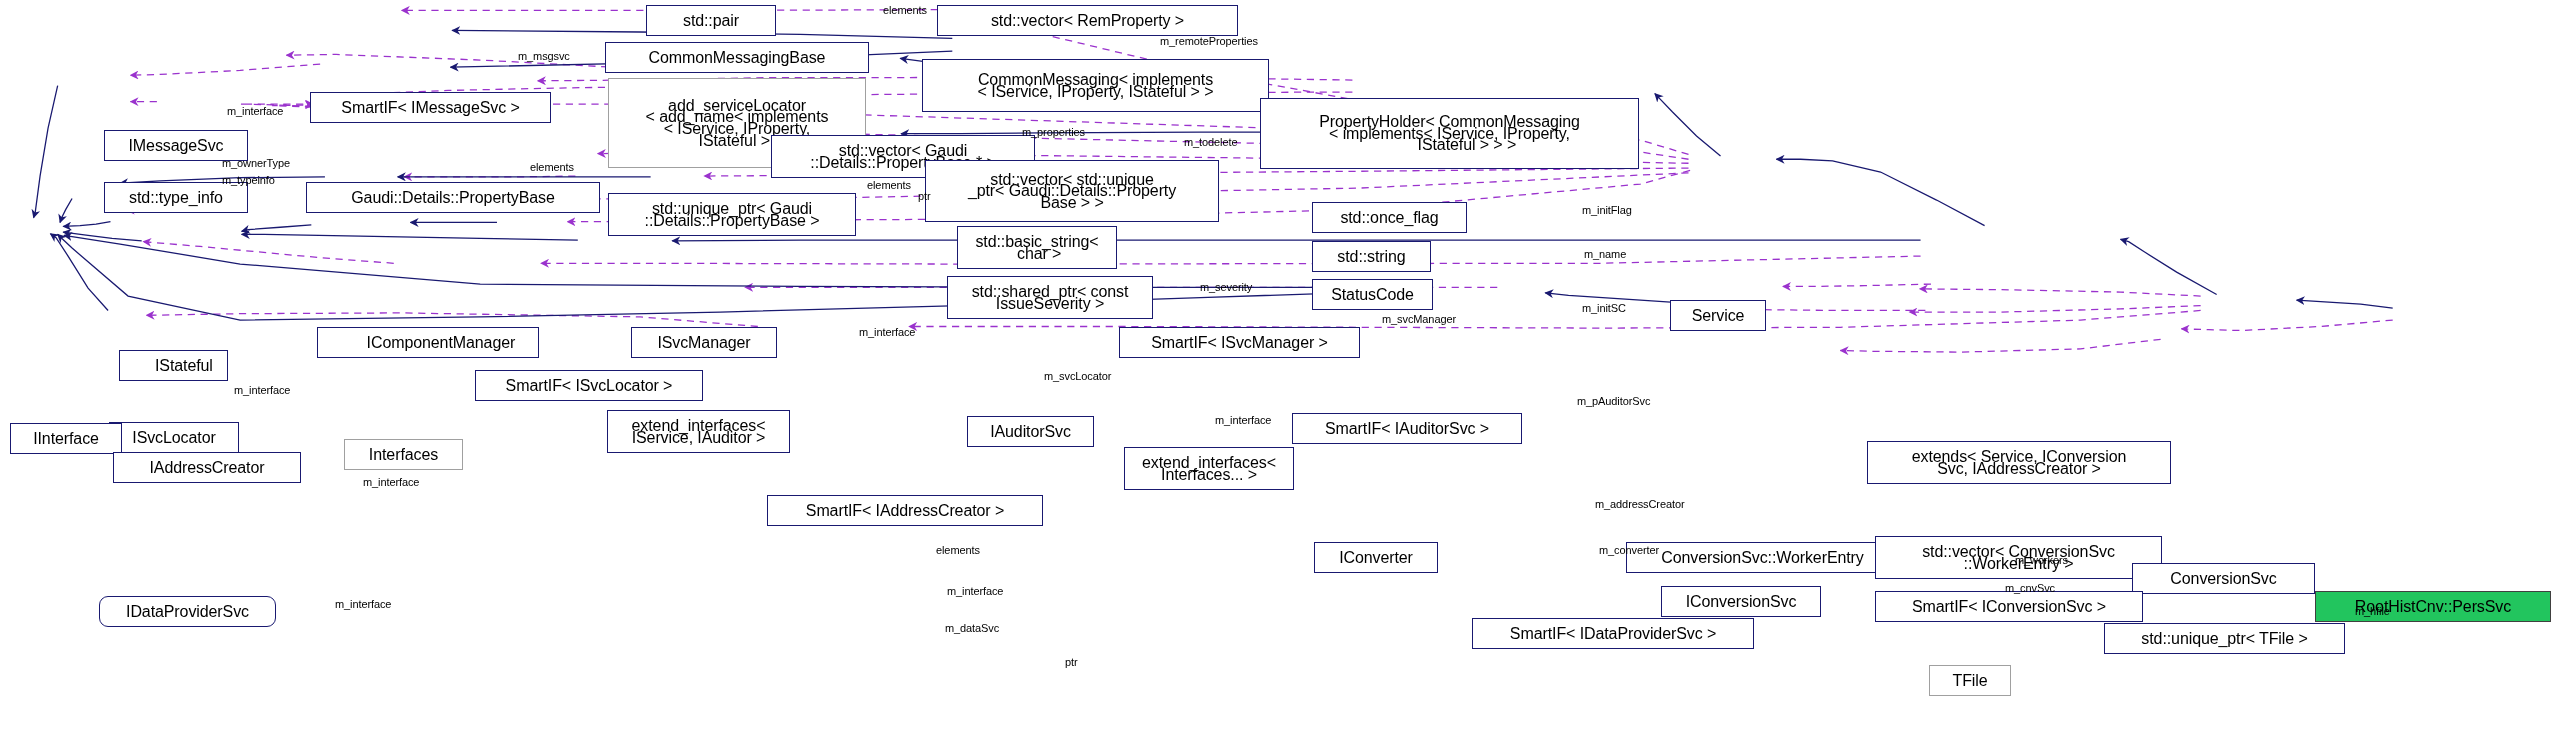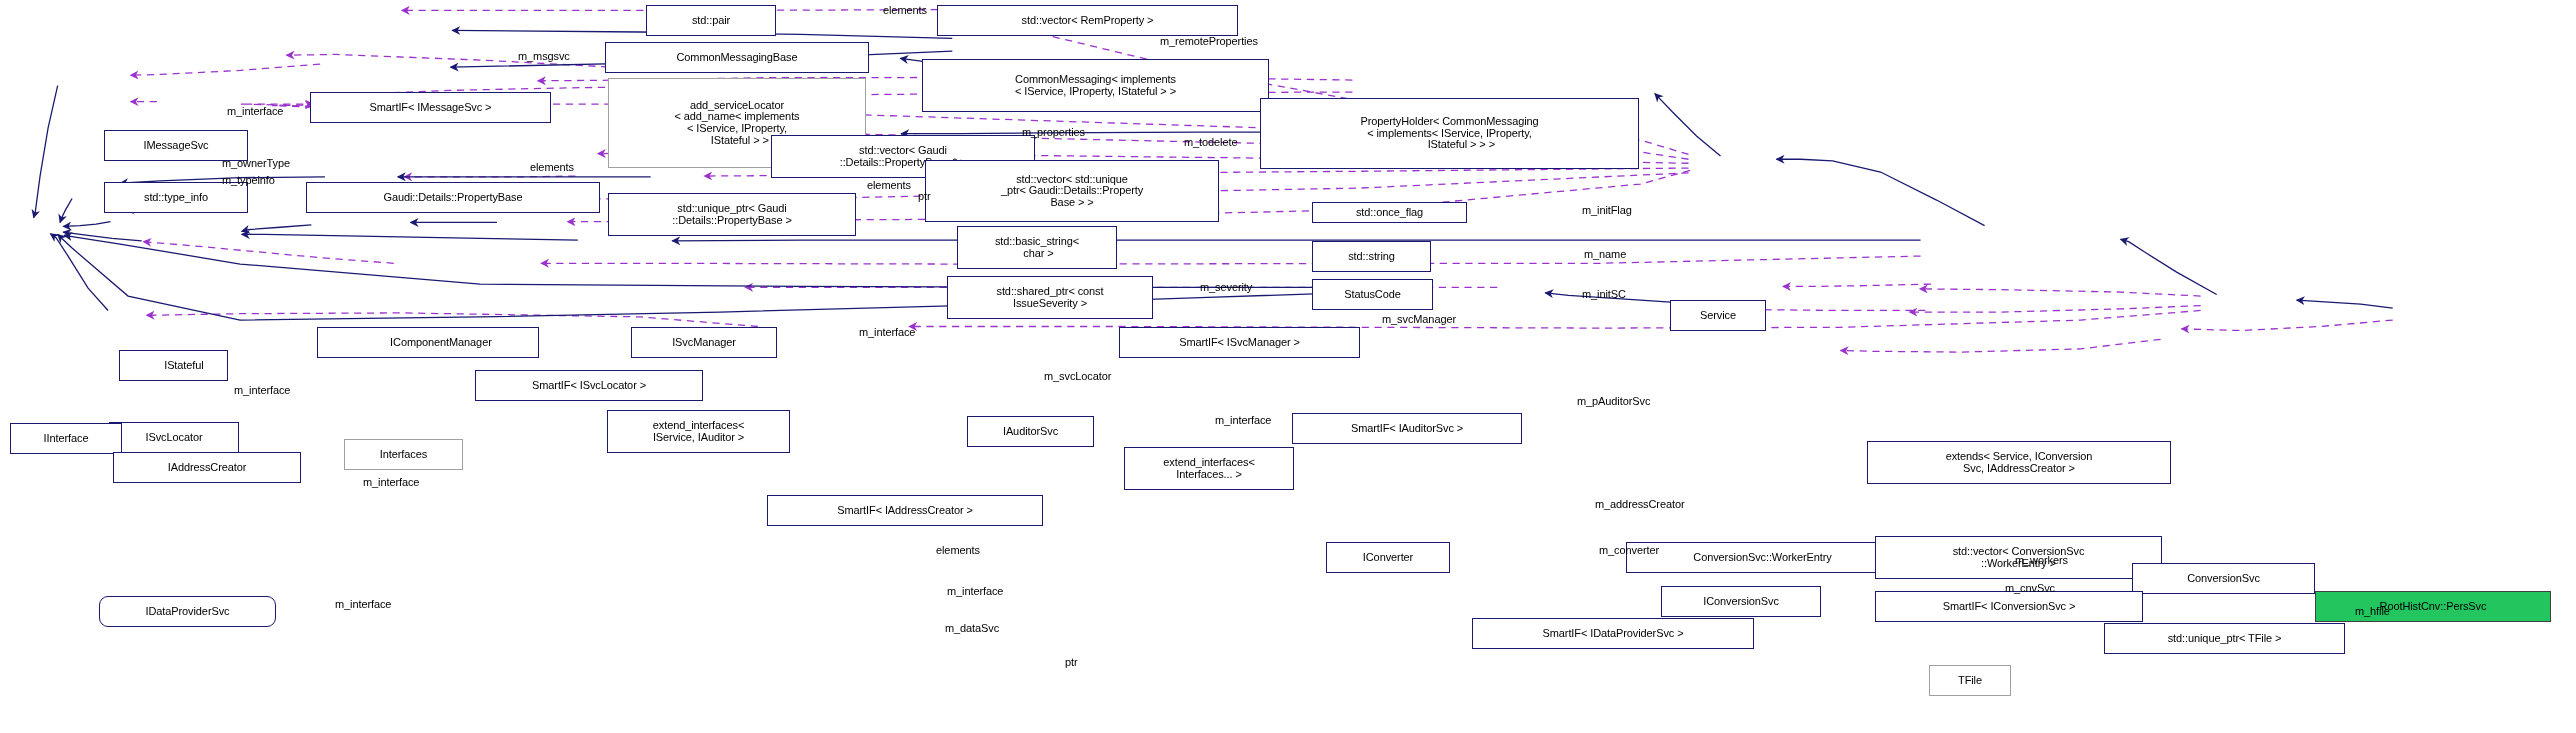--- a/index.html
+++ b/index.html
@@ -11,21 +11,21 @@
     font-family:"Liberation Sans","DejaVu Sans",sans-serif;
     overflow:hidden;
   }
   svg#edges{position:absolute;left:0;top:0;width:2576px;height:733px;pointer-events:none;}
   .node{
     position:absolute;
     box-sizing:border-box;
     border:0.8px solid #191970;
     background:#ffffff;
     color:#000000;
-    font-size:11px;
+    font-size:16px;
     line-height:11.6px;
     display:flex;
     align-items:center;
     justify-content:center;
     text-align:center;
     padding:1.6px 3.2px;
     white-space:pre;
     letter-spacing:-0.1px;
   }
   .node.grey{border-color:#a0a0a0;}
@@ -188,21 +188,21 @@
       <div class="node" style="left: 104px; top: 130px; width: 144px; height: 31px;">IMessageSvc</div>
       <div class="node" style="left: 771px; top: 135px; width: 264px; height: 43px;">std::vector&lt; Gaudi
 ::Details::PropertyBase * &gt;</div>
       <div class="node" style="left: 925px; top: 160px; width: 294px; height: 62px;">std::vector&lt; std::unique
 _ptr&lt; Gaudi::Details::Property
 Base &gt; &gt;</div>
       <div class="node" style="left: 104px; top: 182px; width: 144px; height: 31px;">std::type_info</div>
       <div class="node" style="left: 306px; top: 182px; width: 294px; height: 31px;">Gaudi::Details::PropertyBase</div>
       <div class="node" style="left: 608px; top: 193px; width: 248px; height: 43px;">std::unique_ptr&lt; Gaudi
 ::Details::PropertyBase &gt;</div>
-      <div class="node" style="left: 1312px; top: 202px; width: 155px; height: 21px;">std::once_flag</div>
+      <div class="node" style="left: 1312px; top: 202px; width: 155px; height: 31px;">std::once_flag</div>
       <div class="node" style="left: 957px; top: 226px; width: 160px; height: 43px;">std::basic_string&lt;
  char &gt;</div>
       <div class="node" style="left: 1312px; top: 241px; width: 119px; height: 31px;">std::string</div>
       <div class="node" style="left: 947px; top: 276px; width: 206px; height: 43px;">std::shared_ptr&lt; const
 IssueSeverity &gt;</div>
       <div class="node" style="left: 1312px; top: 279px; width: 121px; height: 31px;">StatusCode</div>
       <div class="node" style="left: 1670px; top: 300px; width: 96px; height: 31px;">Service</div>
       <div class="node" style="left: 317px; top: 327px; width: 222px; height: 31px; padding-left: 29px;">IComponentManager</div>
       <div class="node" style="left: 631px; top: 327px; width: 146px; height: 31px;">ISvcManager</div>
       <div class="node" style="left: 1119px; top: 327px; width: 241px; height: 31px;">SmartIF&lt; ISvcManager &gt;</div>
@@ -214,21 +214,21 @@
       <div class="node" style="left: 967px; top: 416px; width: 127px; height: 31px;">IAuditorSvc</div>
       <div class="node" style="left: 1292px; top: 413px; width: 230px; height: 31px;">SmartIF&lt; IAuditorSvc &gt;</div>
       <div class="node" style="left: 1867px; top: 441px; width: 304px; height: 43px;">extends&lt; Service, IConversion
 Svc, IAddressCreator &gt;</div>
       <div class="node" style="left: 10px; top: 423px; width: 112px; height: 31px;">IInterface</div>
       <div class="node grey" style="left: 344px; top: 439px; width: 119px; height: 31px;">Interfaces</div>
       <div class="node" style="left: 1124px; top: 447px; width: 170px; height: 43px;">extend_interfaces&lt;
 Interfaces... &gt;</div>
       <div class="node" style="left: 113px; top: 452px; width: 188px; height: 31px;">IAddressCreator</div>
       <div class="node" style="left: 767px; top: 495px; width: 276px; height: 31px;">SmartIF&lt; IAddressCreator &gt;</div>
-      <div class="node" style="left: 1314px; top: 542px; width: 124px; height: 31px; margin-left: 12px;">IConverter</div>
+      <div class="node" style="left: 1314px; top: 542px; width: 124px; height: 31px;">IConverter</div>
       <div class="node" style="left: 1626px; top: 542px; width: 273px; height: 31px;">ConversionSvc::WorkerEntry</div>
       <div class="node" style="left: 1875px; top: 536px; width: 287px; height: 43px;">std::vector&lt; ConversionSvc
 ::WorkerEntry &gt;</div>
       <div class="node" style="left: 2132px; top: 563px; width: 183px; height: 31px;">ConversionSvc</div>
       <div class="node filled" style="left: 2315px; top: 591px; width: 236px; height: 31px;">RootHistCnv::PersSvc</div>
       <div class="node" style="left: 1661px; top: 586px; width: 160px; height: 31px;">IConversionSvc</div>
       <div class="node" style="left: 1875px; top: 591px; width: 268px; height: 31px;">SmartIF&lt; IConversionSvc &gt;</div>
       <div class="node" style="left: 99px; top: 596px; width: 177px; height: 31px; border-radius: 9px;">IDataProviderSvc</div>
       <div class="node" style="left: 1472px; top: 618px; width: 282px; height: 31px;">SmartIF&lt; IDataProviderSvc &gt;</div>
       <div class="node" style="left: 2104px; top: 623px; width: 241px; height: 31px;">std::unique_ptr&lt; TFile &gt;</div>
@@ -243,21 +243,21 @@
       <div class="elabel" style="left: 1022px; top: 127px;">m_properties</div>
       <div class="elabel" style="left: 1184px; top: 137px;">m_todelete</div>
       <div class="elabel" style="left: 530px; top: 162px;">elements</div>
       <div class="elabel" style="left: 222px; top: 158px;">m_ownerType</div>
       <div class="elabel" style="left: 222px; top: 175px;">m_typeinfo</div>
       <div class="elabel" style="left: 867px; top: 180px;">elements</div>
       <div class="elabel" style="left: 918px; top: 191px;">ptr</div>
       <div class="elabel" style="left: 1582px; top: 205px;">m_initFlag</div>
       <div class="elabel" style="left: 1584px; top: 249px;">m_name</div>
       <div class="elabel" style="left: 1200px; top: 282px;">m_severity</div>
-      <div class="elabel" style="left: 1582px; top: 289px;">m_initSC</div>
+      <div class="elabel" style="left: 1582px; top: 303px;">m_initSC</div>
       <div class="elabel" style="left: 1382px; top: 314px;">m_svcManager</div>
       <div class="elabel" style="left: 859px; top: 327px;">m_interface</div>
       <div class="elabel" style="left: 234px; top: 385px;">m_interface</div>
       <div class="elabel" style="left: 1044px; top: 371px;">m_svcLocator</div>
       <div class="elabel" style="left: 1215px; top: 415px;">m_interface</div>
       <div class="elabel" style="left: 1577px; top: 396px;">m_pAuditorSvc</div>
       <div class="elabel" style="left: 363px; top: 477px;">m_interface</div>
       <div class="elabel" style="left: 1595px; top: 499px;">m_addressCreator</div>
       <div class="elabel" style="left: 1599px; top: 545px;">m_converter</div>
       <div class="elabel" style="left: 936px; top: 545px;">elements</div>

